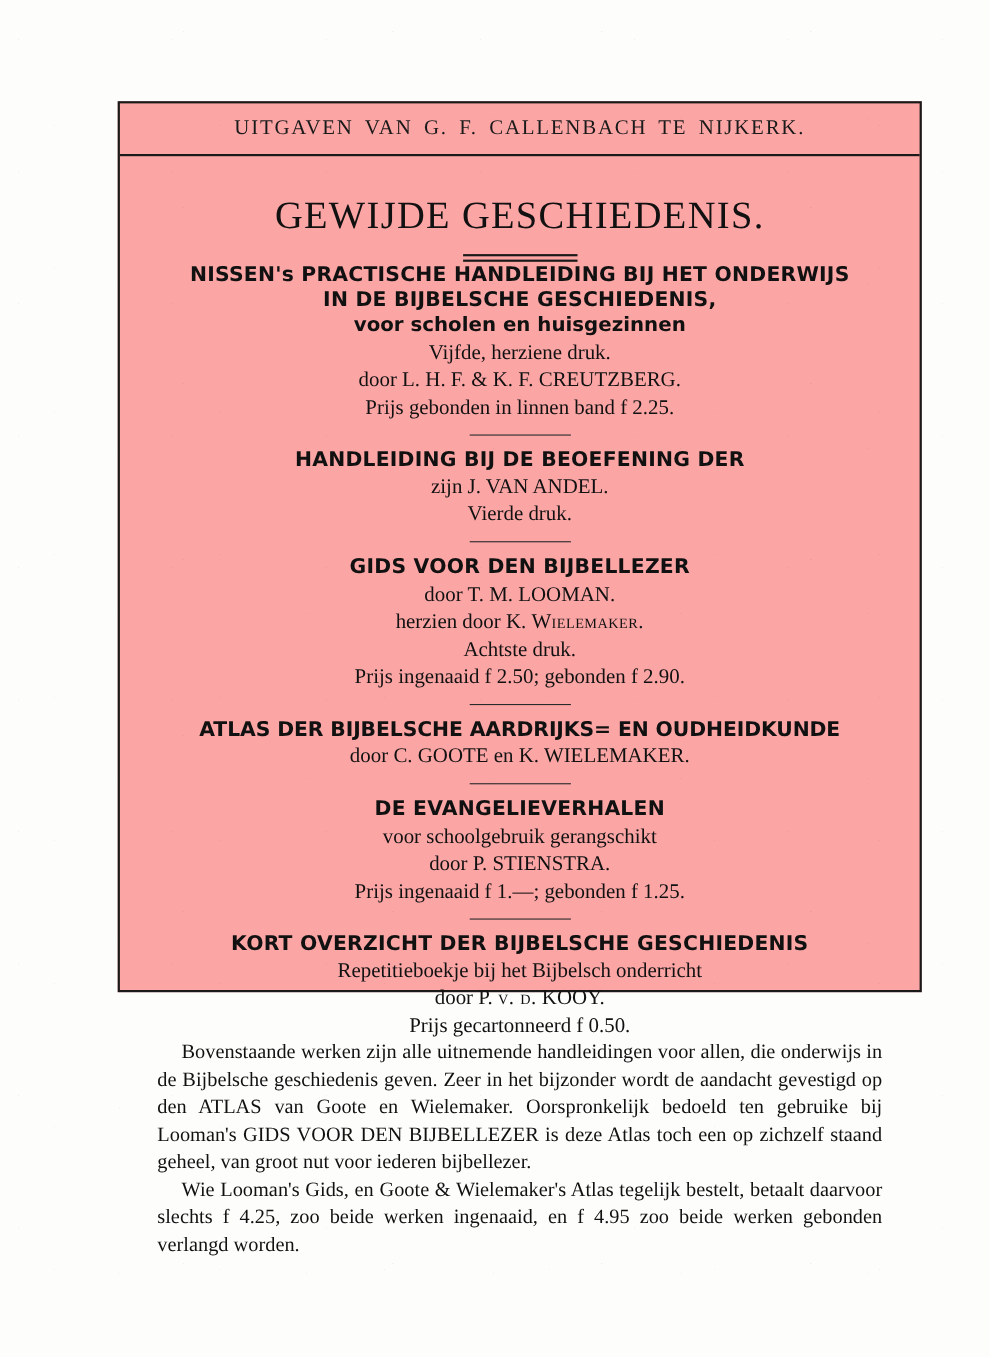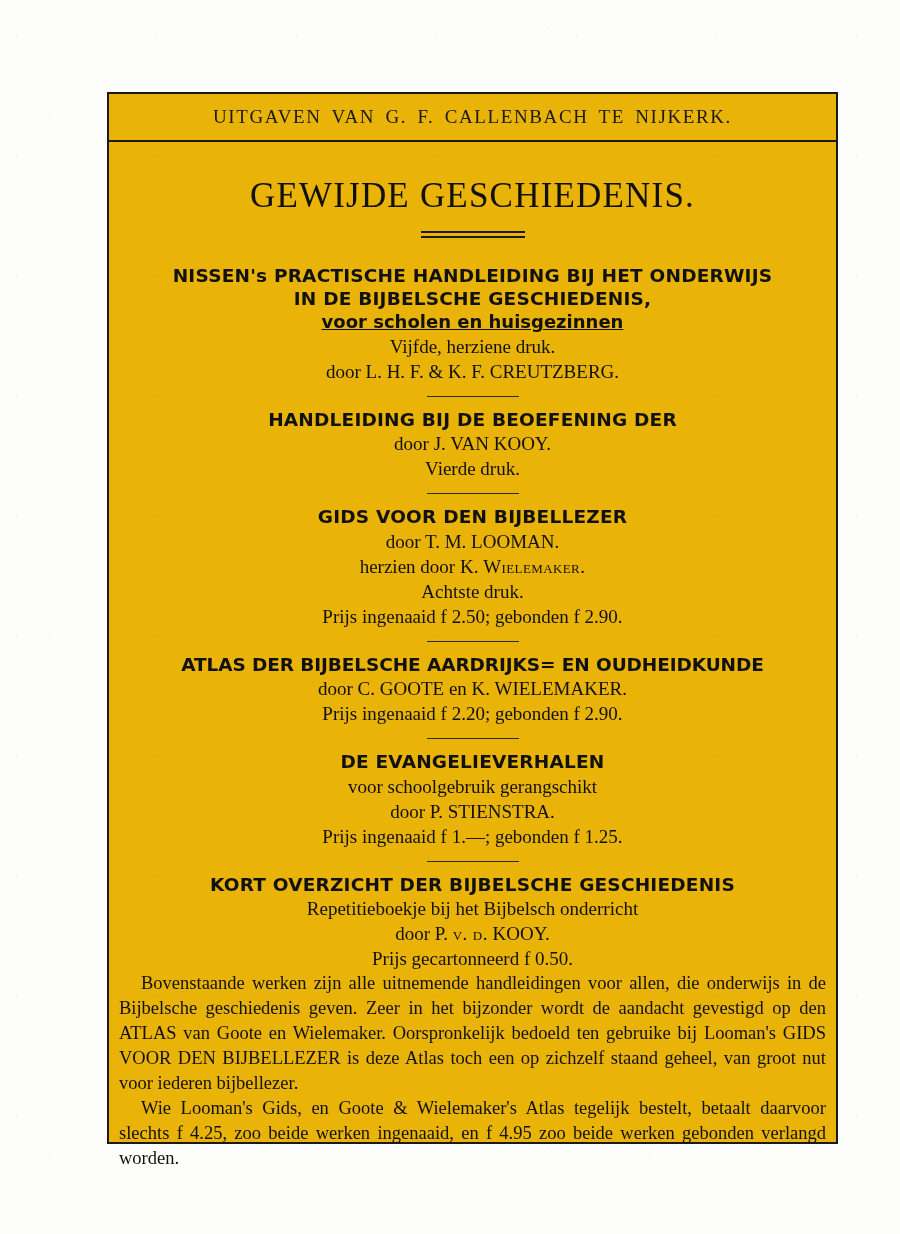--- a/index.html
+++ b/index.html
@@ -22,24 +22,24 @@
     inset: 0;
     background: #fdfdfb;
   }
 
   
   .page-frame {
     position: absolute;
     left: 107px;
     top: 92px;
     width: 731px;
-    height: 1052px;
+    height: 810px;
     border: 2.5px solid #1a1a1a;
     box-sizing: border-box;
-    background: #eab308;
+    background: #fca5a5;
   }
 
   
   .running-head {
     position: absolute;
     left: 0;
     top: 0;
     right: 0;
     height: 48px;
     border-bottom: 2.5px solid #1a1a1a;
@@ -54,21 +54,21 @@
     word-spacing: 4px;
     color: #1a1a1a;
   }
 
   .content {
     position: absolute;
     left: 0;
     right: 0;
     top: 48px;
     bottom: 0;
-    padding: 0 4px;
+    padding: 0 28px;
     box-sizing: border-box;
   }
 
   
   .display-title {
     text-align: center;
     font-size: 35px;
     letter-spacing: 1.2px;
     margin-top: 36px;
     line-height: 1.05;
@@ -108,33 +108,32 @@
   .entry-title.narrow {
     letter-spacing: -0.1px;
     text-align: center;
   }
   .entry-subtitle {
     font-family: "DejaVu Sans", "Liberation Sans", sans-serif;
     font-weight: bold;
     font-size: 18px;
     line-height: 1.3;
     color: #111;
-    text-decoration: underline;
   }
   .entry-line {
     font-size: 19px;
     line-height: 1.32;
     color: #111;
   }
   .smallcaps {
     font-variant: small-caps;
     letter-spacing: 0.4px;
   }
 
-  .e1 { margin-top: 26px; }
+  .e1 { }
 
   
   .prose {
     font-size: 18.5px;
     line-height: 1.345;
     text-align: justify;
     text-justify: inter-word;
     color: #111;
     margin: 0;
     padding: 0 6px;
@@ -172,46 +171,46 @@
       <div class="display-title">GEWIJDE GESCHIEDENIS.</div>
 
       <div class="double-rule"></div>
 
       <div class="entry e1">
         <div class="entry-title">NISSEN's PRACTISCHE HANDLEIDING BIJ HET ONDERWIJS</div>
         <div class="entry-title">IN DE BIJBELSCHE GESCHIEDENIS,</div>
         <div class="entry-subtitle">voor scholen en huisgezinnen</div>
         <div class="entry-line">Vijfde, herziene druk.</div>
         <div class="entry-line">door L. H. F. &amp; K. F. CREUTZBERG.</div>
+        <div class="entry-line">Prijs gebonden in linnen band f 2.25.</div>
       </div>
 
       <div class="sep-rule"></div>
 
       <div class="entry">
         <div class="entry-title">HANDLEIDING BIJ DE BEOEFENING DER</div>
-        <div class="entry-line">door J. VAN KOOY.</div>
+        <div class="entry-line">zijn J. VAN ANDEL.</div>
         <div class="entry-line">Vierde druk.</div>
       </div>
 
       <div class="sep-rule"></div>
 
       <div class="entry">
         <div class="entry-title">GIDS VOOR DEN BIJBELLEZER</div>
         <div class="entry-line">door T. M. LOOMAN.</div>
         <div class="entry-line"><span>herzien door K. </span><span class="smallcaps">Wielemaker.</span></div>
         <div class="entry-line">Achtste druk.</div>
         <div class="entry-line">Prijs ingenaaid f 2.50; gebonden f 2.90.</div>
       </div>
 
       <div class="sep-rule"></div>
 
       <div class="entry">
         <div class="entry-title narrow">ATLAS DER BIJBELSCHE AARDRIJKS= EN OUDHEIDKUNDE</div>
         <div class="entry-line">door C. GOOTE en K. WIELEMAKER.</div>
-        <div class="entry-line">Prijs ingenaaid f 2.20; gebonden f 2.90.</div>
       </div>
 
       <div class="sep-rule"></div>
 
       <div class="entry">
         <div class="entry-title">DE EVANGELIEVERHALEN</div>
         <div class="entry-line">voor schoolgebruik gerangschikt</div>
         <div class="entry-line">door P. STIENSTRA.</div>
         <div class="entry-line">Prijs ingenaaid f 1.—; gebonden f 1.25.</div>
       </div>

